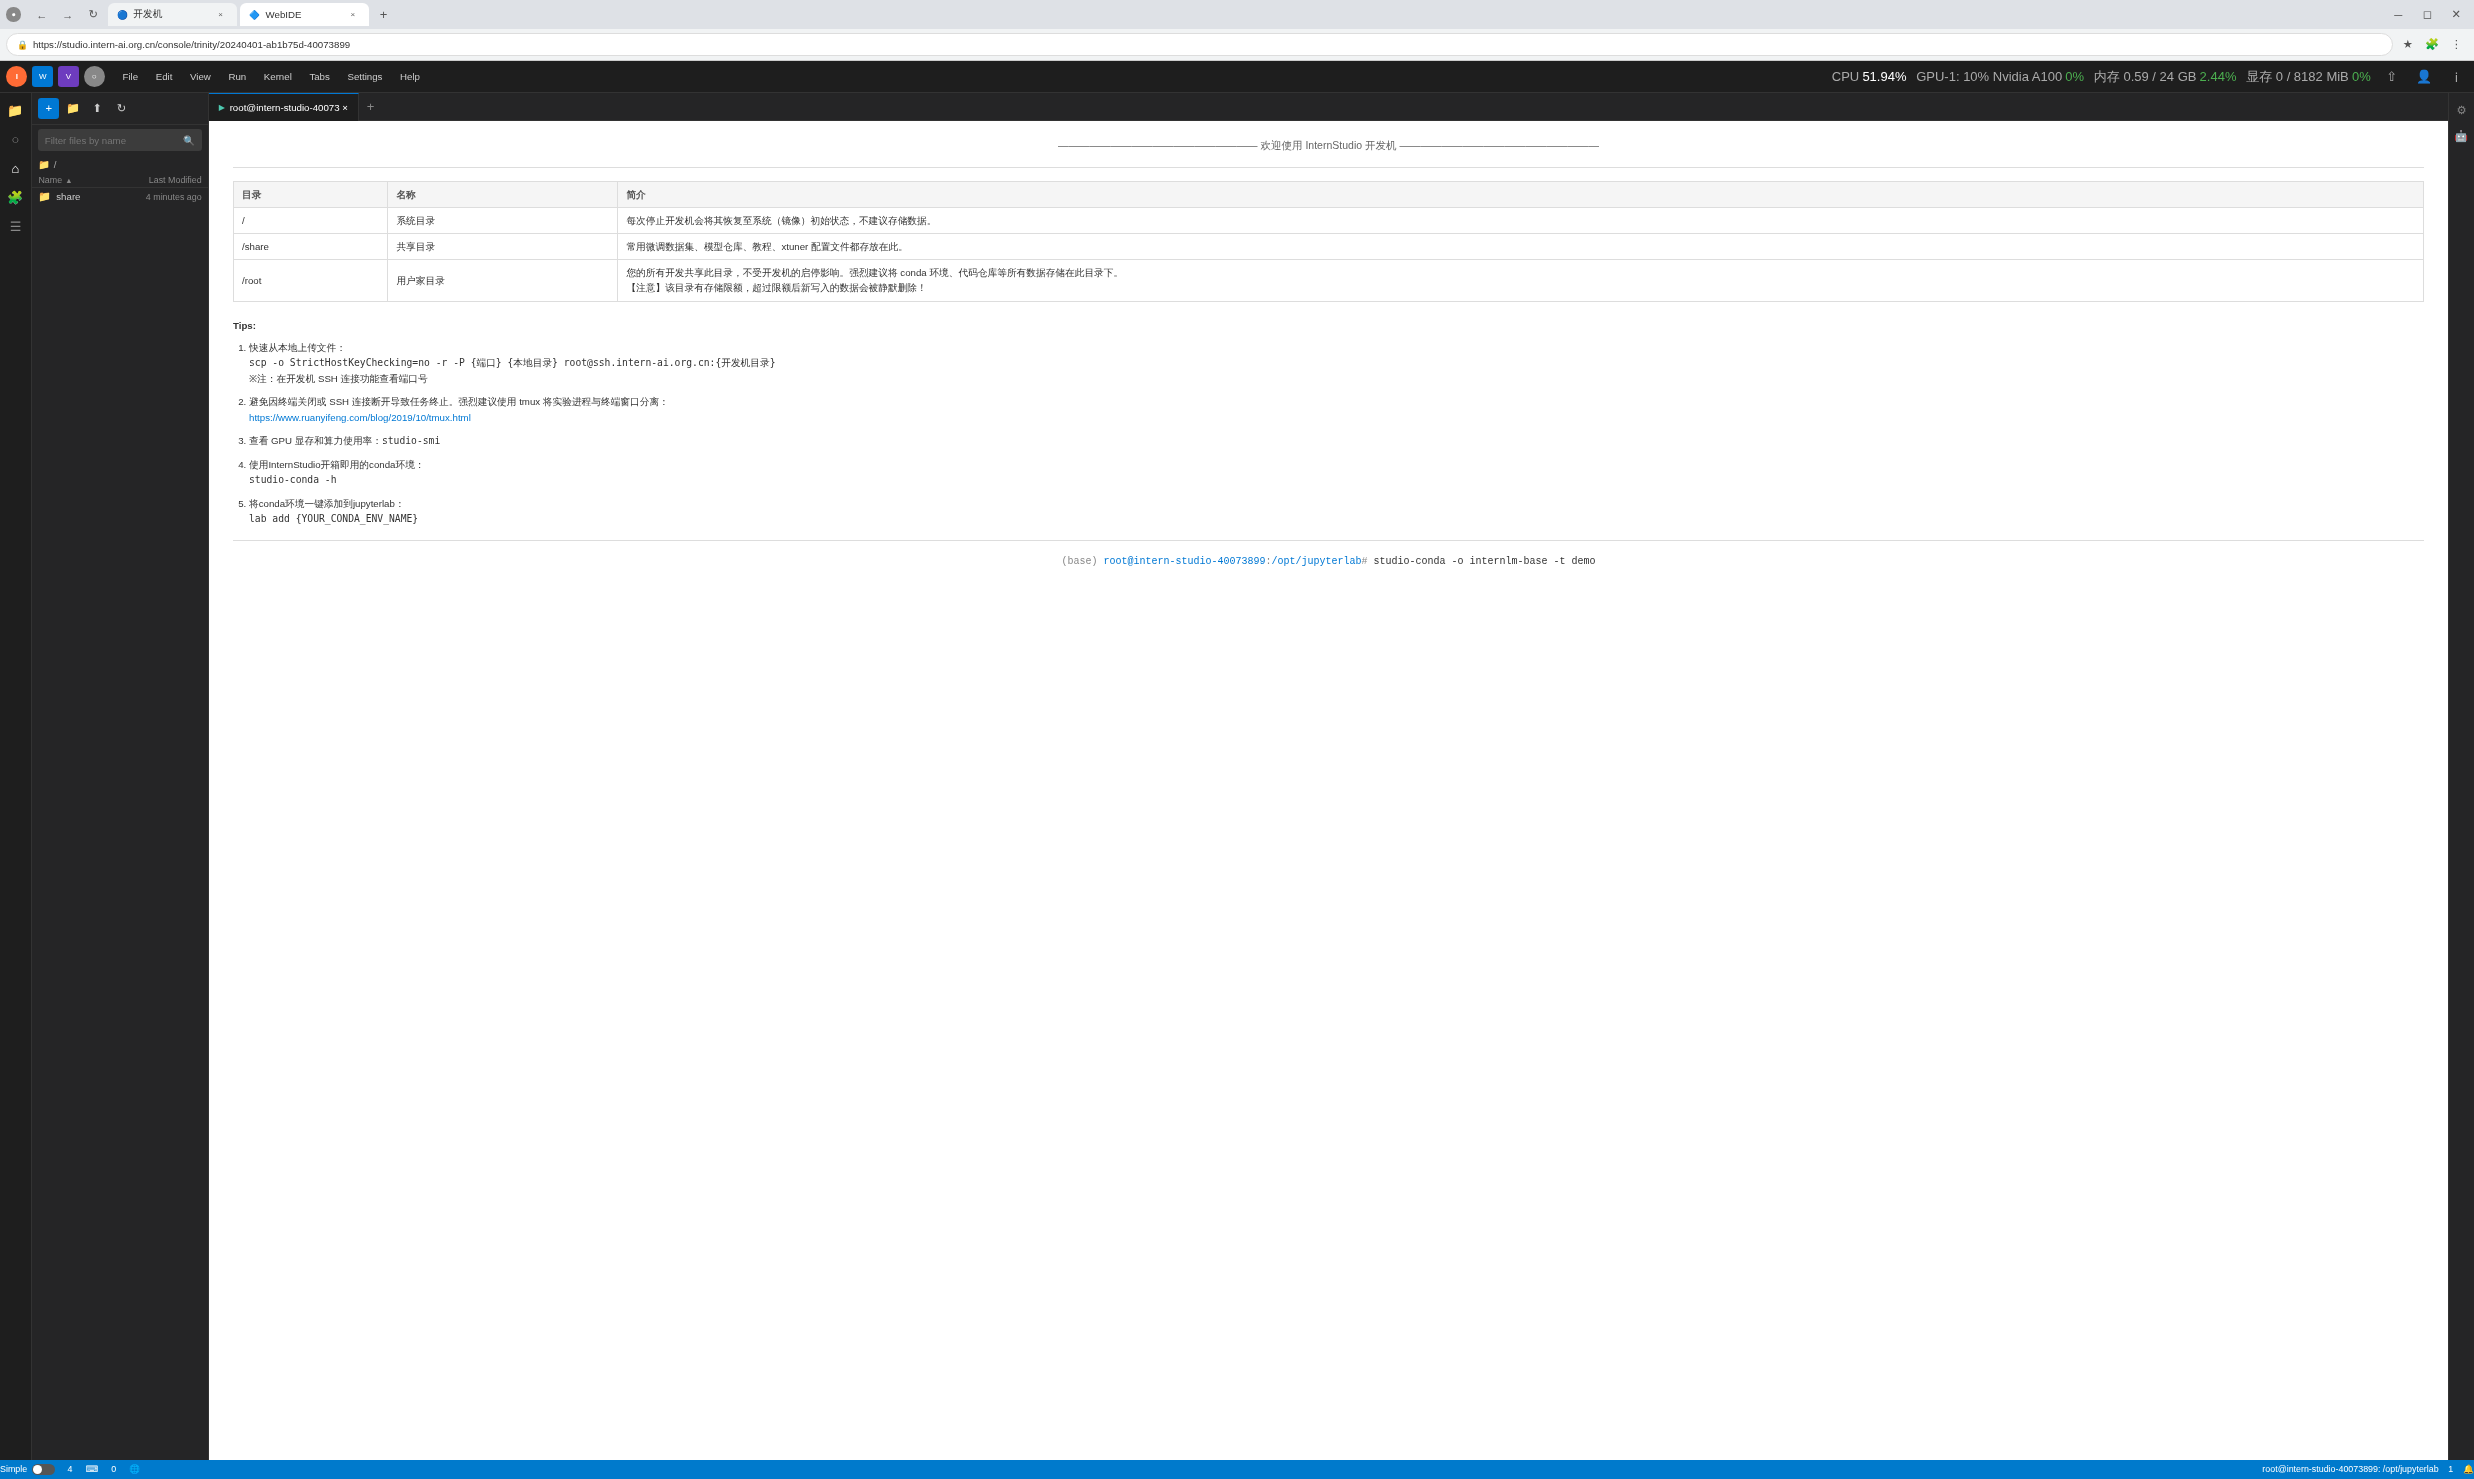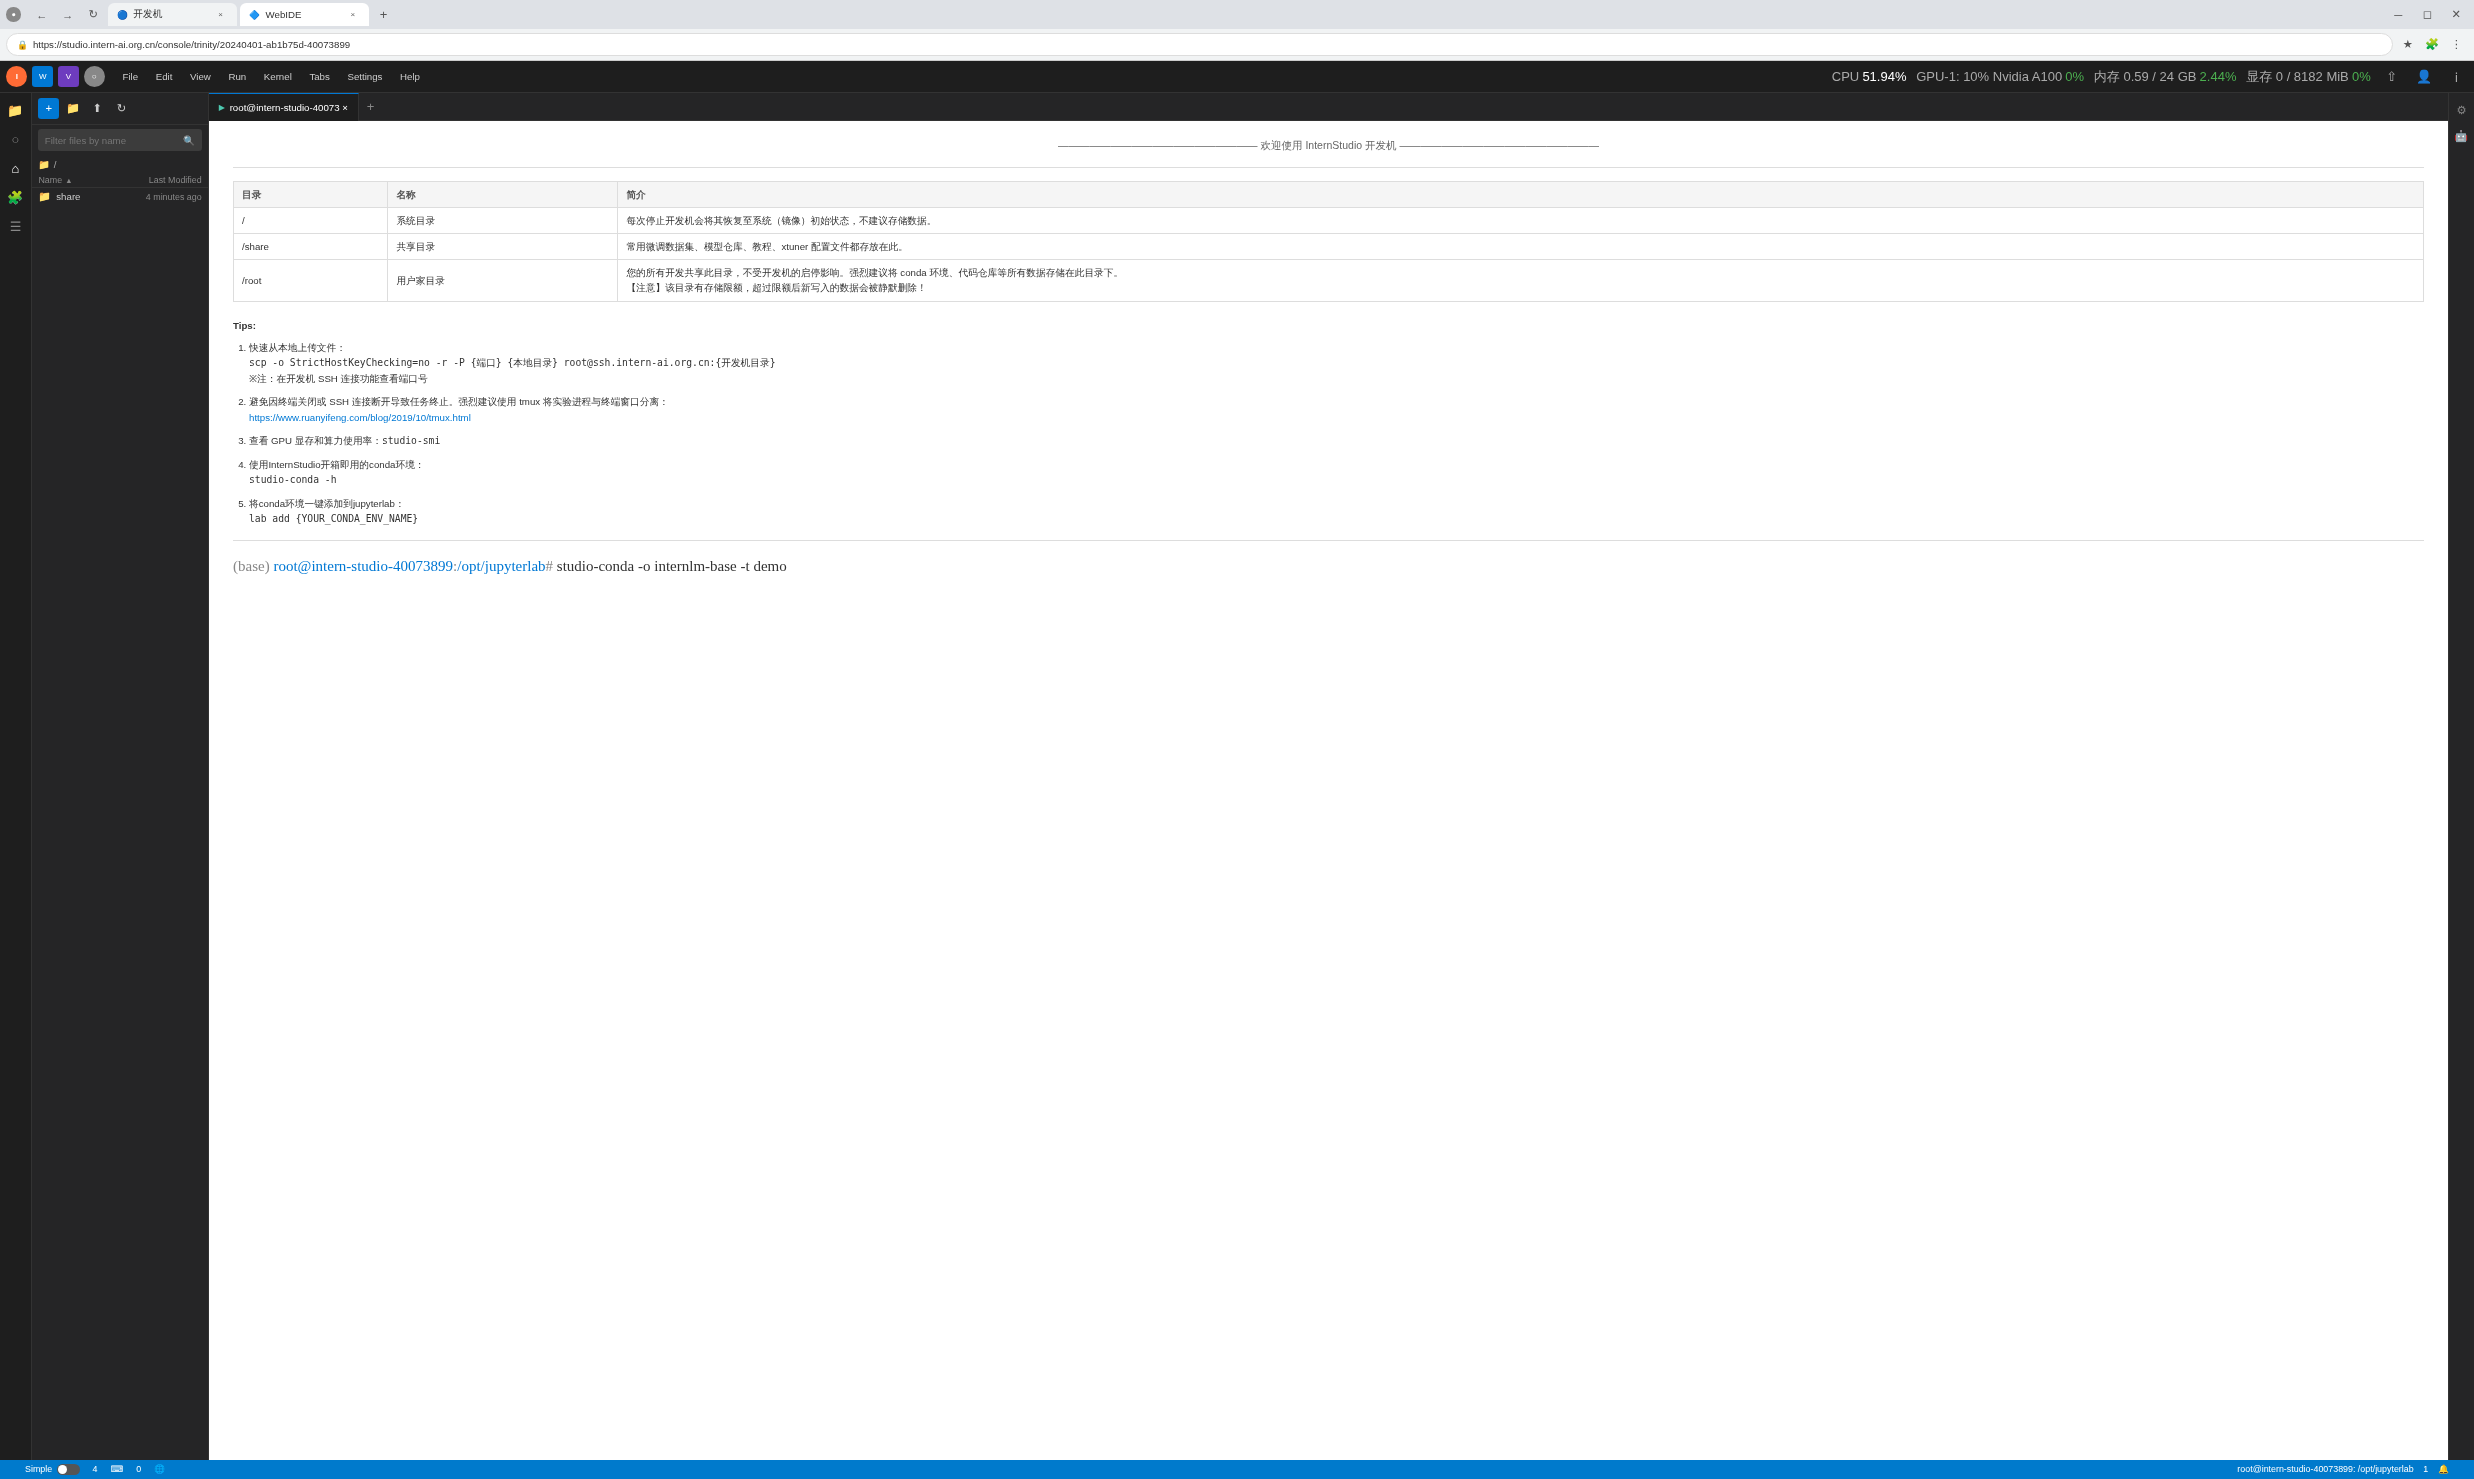--- a/index.html
+++ b/index.html
@@ -68,21 +68,21 @@
     .tips-section ol { padding-left: 16px; }
     .tips-section li { margin-bottom: 8px; line-height: 1.6; }
     .code-inline { font-family: monospace; color: #333; }
     .link-text { color: #0078d4; text-decoration: none; }
     .separator-line { border: none; border-top: 0.8px solid #ddd; margin: 13px 0; }
 
     
     .right-sidebar { width: 26px; background: #252526; border-left: 0.8px solid #333; display: flex; flex-direction: column; align-items: center; padding: 6.4px 0; gap: 3.2px; }
 
     
-    .status-bar { background: #007acc; height: 19.3px; display: flex; align-items: center; padding: 0 25px; font-size: 8.9px; color: #fff; gap: 13px; }
+    .status-bar { background: #007acc; height: 19.3px; display: flex; align-items: center; padding: 0 0; font-size: 8.9px; color: #fff; gap: 13px; }
     .status-bar-right { margin-left: auto; display: flex; align-items: center; gap: 9.7px; }
     .toggle-btn { display: flex; align-items: center; gap: 4.8px; }
     .toggle-track { width: 22.6px; height: 11.3px; background: #555; border-radius: 5.6px; position: relative; cursor: pointer; }
     .toggle-thumb { width: 9.7px; height: 9.7px; background: #fff; border-radius: 50%; position: absolute; top: 0.8px; left: 0.8px; transition: left 0.2s; }
   </style>
 </head>
 <body>
 
 <div class="browser-chrome" style="display:flex;flex-direction:column;height:100vh;">
 
@@ -274,21 +274,21 @@
               </li>
               <li>
                 <span>将conda环境一键添加到jupyterlab：</span><br>
                 <code class="code-inline">lab add {YOUR_CONDA_ENV_NAME}</code>
               </li>
             </ol>
           </div>
 
           <hr class="separator-line">
 
-          <div style="font-family:Liberation Serif, serif;font-size:15px;color:#333;">
+          <div style="font-family:Liberation Mono, monospace;font-size:10px;color:#333;text-align:center;">
             <span style="color:#888;">(base) </span><span style="color:#0078d4;">root@intern-studio-40073899</span><span style="color:#888;">:</span><span style="color:#0078d4;">/opt/jupyterlab</span><span style="color:#888;"># </span><span>studio-conda -o internlm-base -t demo</span>
           </div>
         </div>
       </div>
 
       <div class="right-sidebar">
         <div class="sidebar-icon" style="font-size:11.3px;">⚙</div>
         <div class="sidebar-icon" style="font-size:11.3px;">🤖</div>
       </div>
     </div>

